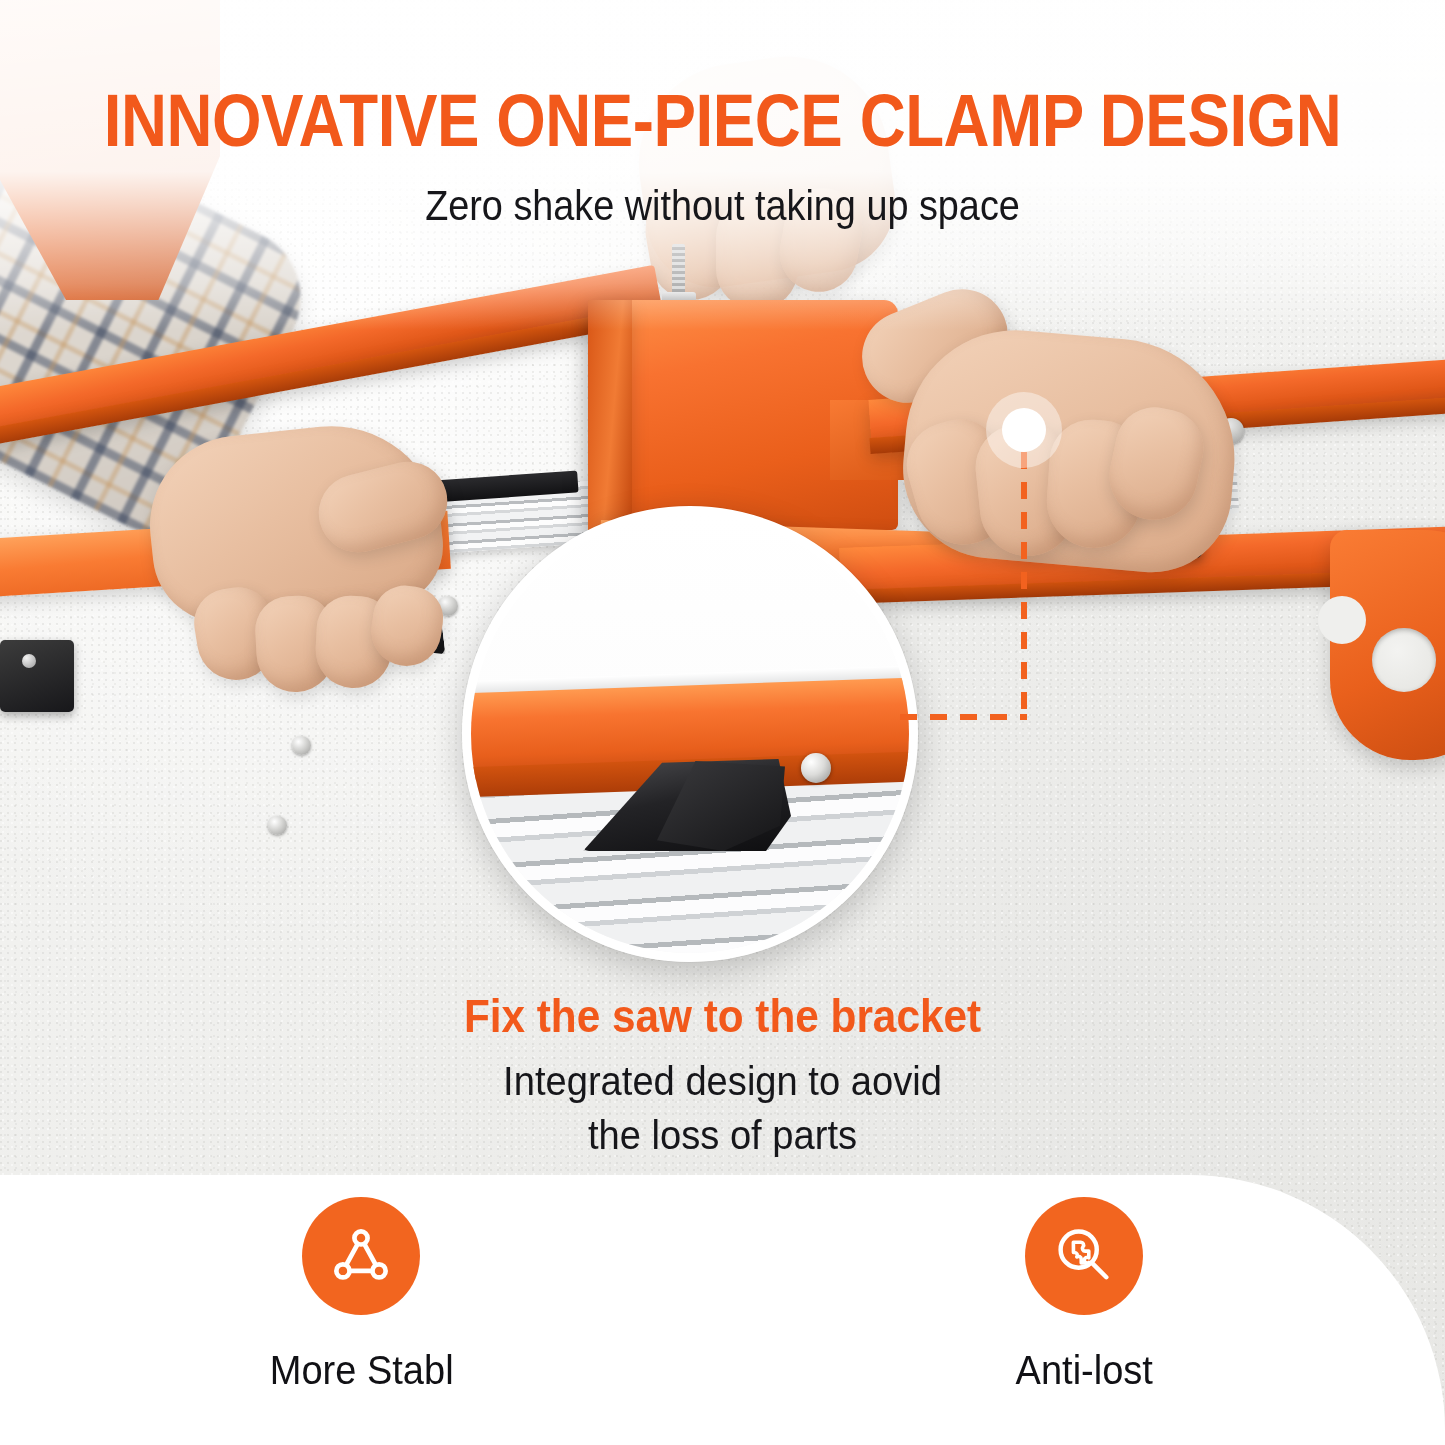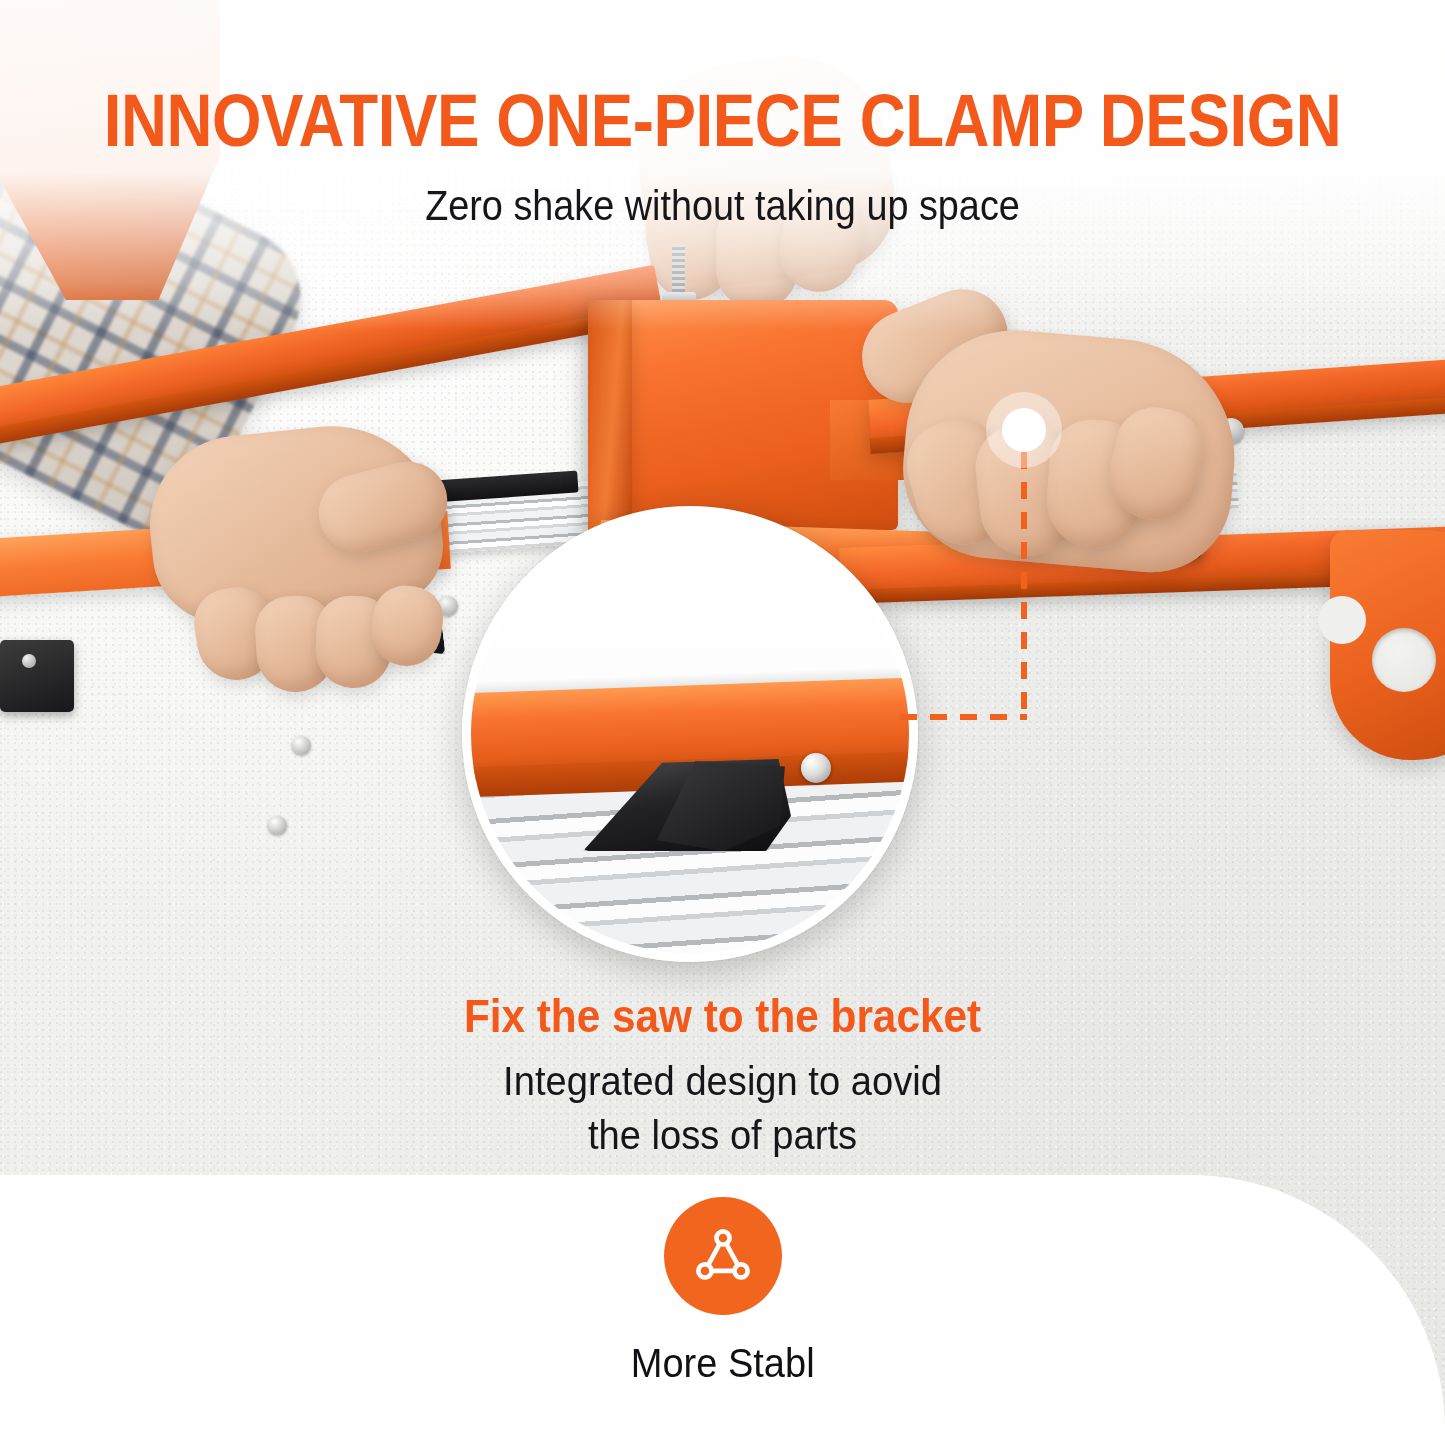--- a/index.html
+++ b/index.html
@@ -411,21 +411,21 @@
   }
   .features {
     position: absolute;
     left: 0; bottom: 0; width: 1445px; height: 270px;
     display: flex; align-items: flex-start;
     z-index: 46;
     padding-top: 22px;
   }
   .feature {
     flex: 1 1 0;
-    display: flex; flex-direction: column; align-items: center;
+    display: flex; flex-direction: column; align-items: center; gap: 7px;
   }
   .f-circle {
     width: 118px; height: 118px; border-radius: 50%;
     background: #f2651f;
     display: flex; align-items: center; justify-content: center;
   }
   .f-label {
     margin-top: 26px;
     font-size: 40px; color: #111115; font-weight: 400;
     transform: scaleX(.95);
@@ -536,17 +536,29 @@
             <path d="M32 15 L49 46 L15 46 Z"></path>
             <circle cx="32" cy="15" r="6.2" fill="#f2651f"></circle>
             <circle cx="49" cy="46" r="6.2" fill="#f2651f"></circle>
             <circle cx="15" cy="46" r="6.2" fill="#f2651f"></circle>
           </svg>
         </span>
       </div>
       <div class="f-label">More Stabl</div>
     </div>
 
+    <div class="feature">
+      <div class="f-circle">
+        <span>
+          <svg width="68" height="68" viewBox="0 0 64 64" fill="none" stroke="#ffffff" stroke-width="4.2" stroke-linecap="round" stroke-linejoin="round">
+            <circle cx="27" cy="26" r="17"></circle>
+            <line x1="39.5" y1="38.5" x2="53" y2="52"></line>
+            <path d="M22 19 h7 a2.6 2.6 0 0 1 2.1 4.2 a2.6 2.6 0 0 0 2.1 4.2 h3.3 v6.4 a2.6 2.6 0 0 0 -4.2 2.1 a2.6 2.6 0 0 0 4.2 2.1 v0.6 h-7.1 v-3.6 a2.6 2.6 0 0 0 -4.2 -2.1 a2.6 2.6 0 0 0 -2.1 -4.2 h-1 Z" stroke-width="3.4"></path>
+          </svg>
+        </span>
+      </div>
+      <div class="f-label">Anti-lost</div>
+    </div>
 
 
   </div>
 
 </div>
 
 </body></html>

